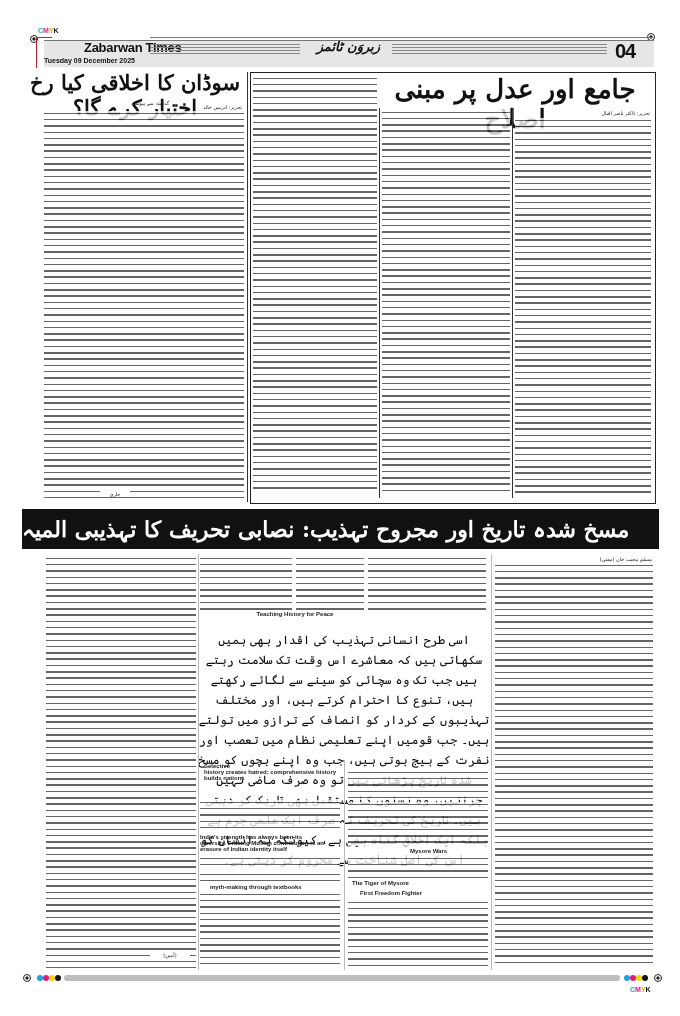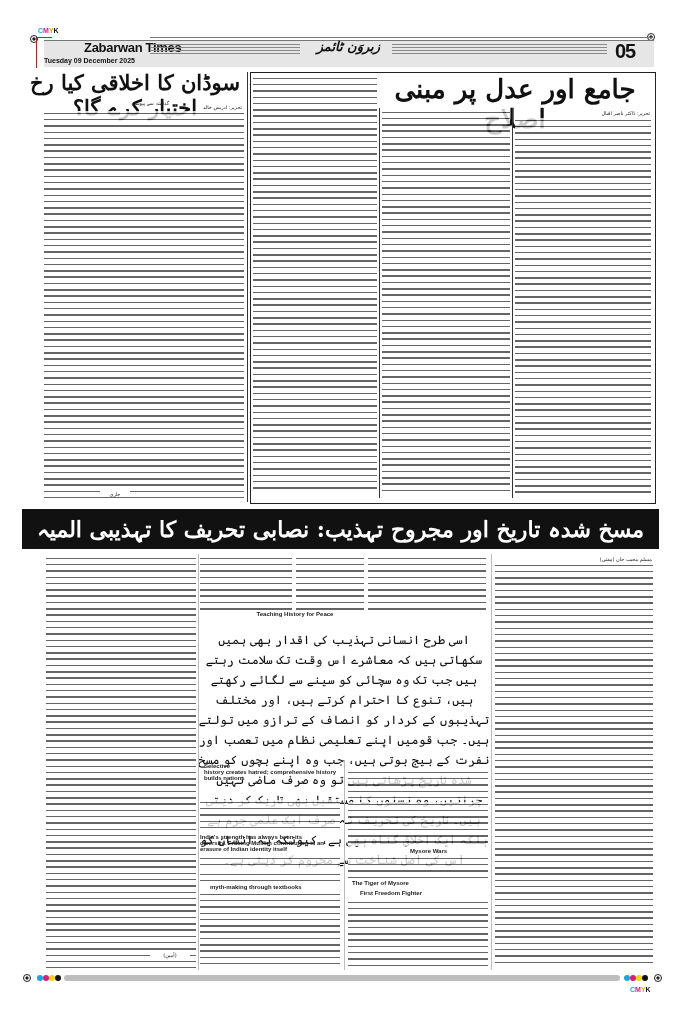--- a/index.html
+++ b/index.html
@@ -18,21 +18,21 @@
   .stripes{height:12px;background:repeating-linear-gradient(#888 0 1px,transparent 1px 3px);}
   .urdu-mast{font:italic bold 13px "DejaVu Serif",serif;direction:rtl;}
   .pageno{left:618px;top:43px;font:bold 20px "Liberation Sans",sans-serif;letter-spacing:-1px;}
   
   .col{position:absolute;direction:rtl;text-align:justify;font:4.2px/6.3px "DejaVu Sans",sans-serif;color:#222;overflow:hidden;}
   .lines{background:repeating-linear-gradient(#fff 0 1.6px,#3a3a3a 1.6px 3.1px,#fff 3.1px 6.3px);opacity:.78;}
   .boxed{border:1px solid #222;}
   .rule-v{position:absolute;width:1px;background:#333;}
   .head1{direction:rtl;font:bold 21px "DejaVu Serif",serif;text-align:center;}
   .head2{direction:rtl;font:bold 26px "DejaVu Serif",serif;text-align:center;}
-  .banner{left:22px;top:509px;width:637px;height:40px;background:#111;color:#fff;direction:rtl;font:bold 22px "DejaVu Serif",serif;text-align:center;line-height:40px;}
+  .banner{left:22px;top:509px;width:637px;height:40px;background:#111;color:#fff;direction:rtl;font:bold 22px "DejaVu Serif",serif;text-align:left;line-height:40px;}
   .pull{direction:rtl;text-align:center;font:12px/20px "DejaVu Serif",serif;color:#111;}
   .eng{direction:ltr;font:bold 6px "Liberation Sans",sans-serif;color:#222;}
   .byline{direction:rtl;font:5px "DejaVu Sans",sans-serif;color:#222;}
   .bottombar{left:50px;top:975px;width:580px;height:6px;border-radius:3px;background:#bdbdbd;}
   .dot{width:6px;height:6px;border-radius:50%;position:absolute;}
 </style>
 </head>
 <body>
 
 <div class="abs reg" style="left:30px;top:35px;"></div>
@@ -41,21 +41,21 @@
 <div class="abs trim-line" style="left:36px;top:38px;height:30px;"></div>
 <div class="abs reg" style="left:647px;top:33px;"></div>
 
 <div class="abs" style="left:150px;top:37px;width:503px;height:1px;background:#777;"></div>
 <div class="abs header" style="left:44px;top:40px;width:610px;"></div>
 <div class="abs brand" style="left:44px;top:40px;">Zabarwan Times</div>
 <div class="abs date" style="left:44px;top:57px;">Tuesday 09 December 2025</div>
 <div class="abs stripes" style="left:150px;top:44px;width:150px;"></div>
 <div class="abs urdu-mast" style="left:300px;top:39px;width:80px;text-align:right;">زبروَن ٹائمز</div>
 <div class="abs stripes" style="left:392px;top:44px;width:215px;"></div>
-<div class="abs pageno" style="left:615px;top:40px;">05</div>
+<div class="abs pageno" style="left:615px;top:40px;">04</div>
 
 <div class="abs head1" style="left:30px;top:70px;width:210px;">سوڈان کا اخلاقی کیا رخ اختیار کرے گا؟</div>
 <div class="abs byline" style="left:110px;top:100px;width:80px;text-align:center;">گذشتہ سے پیوستہ</div>
 <div class="abs byline" style="left:170px;top:104px;width:72px;text-align:right;">تحریر: ادریس خالد</div>
 <div class="col lines" style="left:44px;top:111px;width:200px;height:388px;"></div>
 <div class="abs byline" style="left:100px;top:491px;width:30px;text-align:center;background:#fff;">جاری</div>
 <div class="rule-v" style="left:247px;top:72px;height:430px;"></div>
 
 <div class="abs boxed" style="left:250px;top:72px;width:404px;height:430px;"></div>
 <div class="col lines" style="left:253px;top:76px;width:124px;height:414px;"></div>

